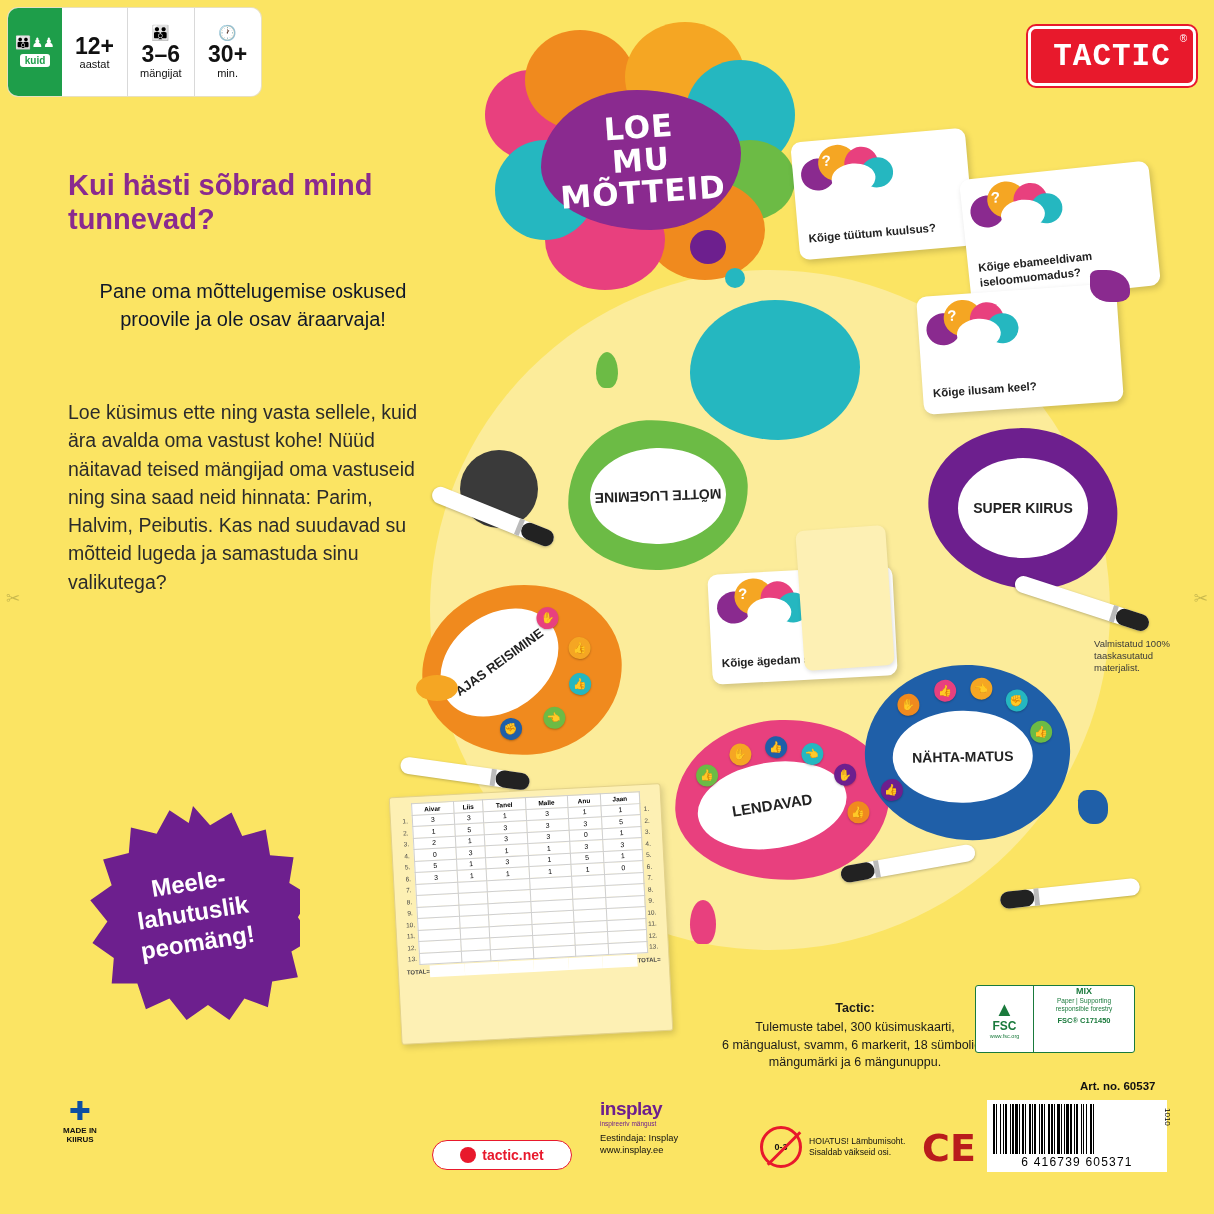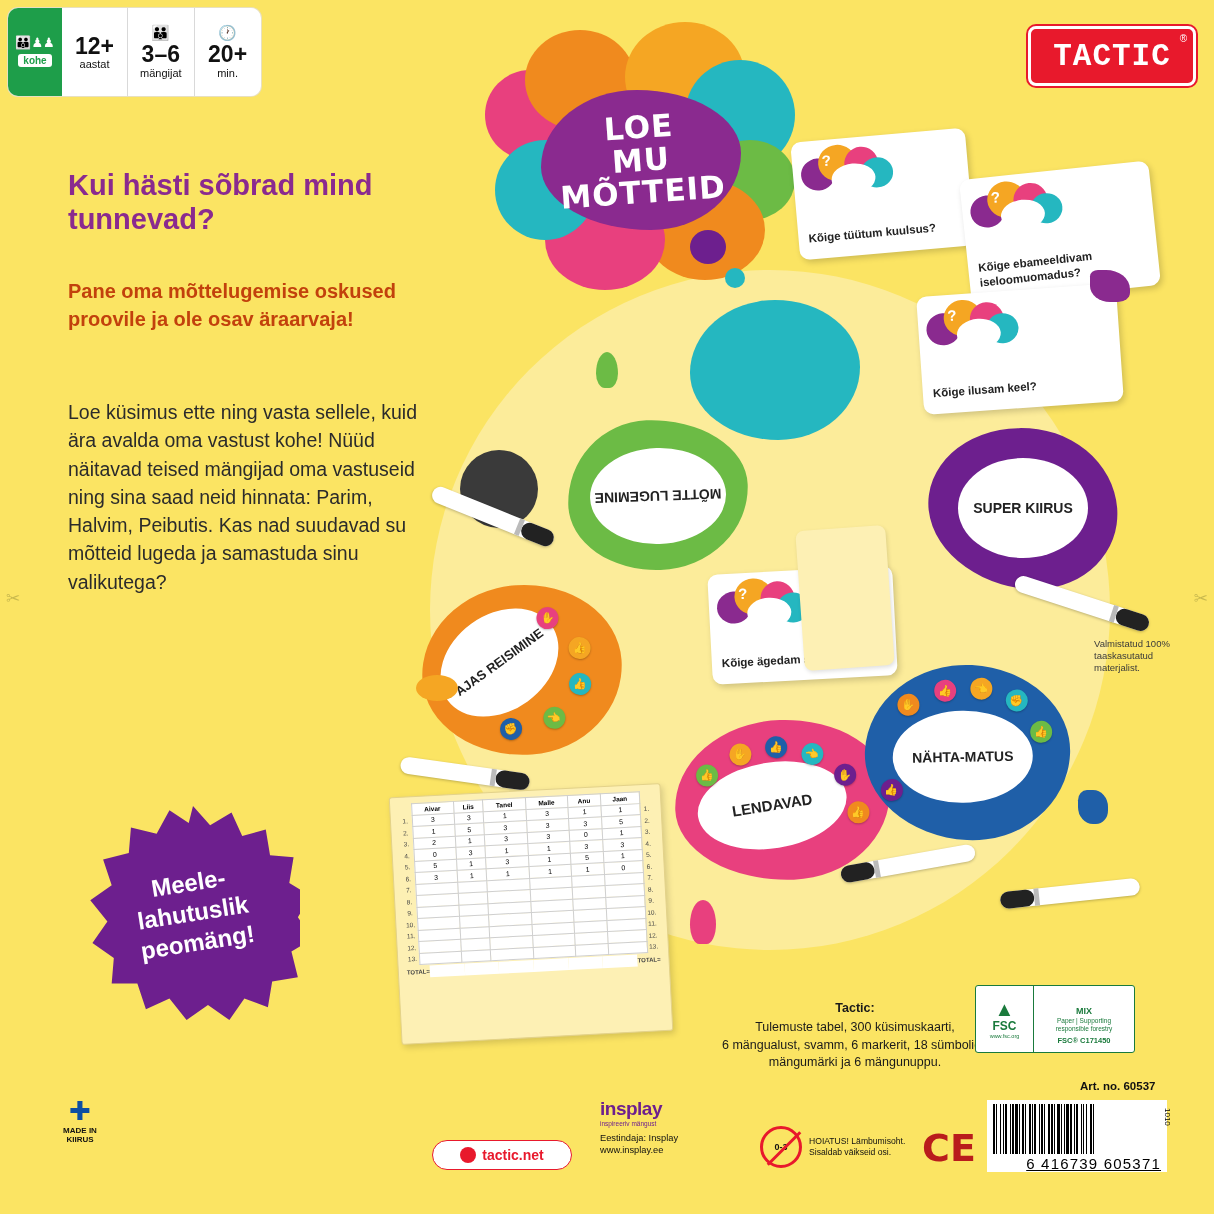--- a/index.html
+++ b/index.html
@@ -49,21 +49,21 @@
   }
   .tactic-logo .reg { position:absolute; right:6px; top:4px; font-size:10px; }
 
   
   .headline {
     position:absolute; left:68px; top:168px; width:370px;
     color:#8a2a8f; font-size:29px; font-weight:bold; line-height:1.18;
   }
   .sub {
     position:absolute; left:68px; top:278px; width:370px;
-    color:#c2410c; font-size:20px; font-weight:bold; line-height:1.38;
+    color:#0f172a; font-size:20px; font-weight:normal; line-height:1.38;text-align:center;
   }
   .body-text {
     position:absolute; left:68px; top:398px; width:350px;
     color:#2b2b2b; font-size:19.5px; line-height:1.45;
   }
 
   
   .burst {
     position:absolute; left:86px; top:806px; width:214px; height:214px;
   }
@@ -161,30 +161,30 @@
   }
 
   .fsc {
     position:absolute; left:975px; top:985px; width:160px; height:68px;
     border:1.5px solid #1a7a3c; border-radius:3px; background:#fff; display:flex;
   }
   .fsc .left { width:58px; border-right:1.5px solid #1a7a3c; display:flex; flex-direction:column; align-items:center; justify-content:center; color:#1a7a3c; }
   .fsc .left .tree { font-size:20px; line-height:20px; }
   .fsc .left .fsctxt { font-size:12px; font-weight:bold; }
   .fsc .left .url { font-size:5.5px; }
-  .fsc .right { flex:1; padding:20px 3px; color:#1a7a3c; font-size:6.5px; line-height:1.25; text-align:center; }
+  .fsc .right { flex:1; padding:0 3px; color:#1a7a3c; font-size:6.5px; line-height:1.25; text-align:center; }
   .fsc .right .mix { font-size:9px; font-weight:bold; }
   .fsc .right .code { font-size:7.5px; font-weight:bold; margin-top:2px; }
 
   .artno { position:absolute; left:1080px; top:1080px; font-size:11.5px; font-weight:bold; color:#111; }
 
   .barcode { position:absolute; left:987px; top:1100px; width:180px; height:72px; background:#fff; padding:4px 6px 0 6px; }
   .barcode .bars { height:50px; display:flex; align-items:stretch; }
   .barcode .bars i { display:block; background:#000; height:100%; }
-  .barcode .num { font-size:15px; text-align:right; letter-spacing:1.2px; margin-top:1px;text-decoration:underline; }
+  .barcode .num { font-size:12px; text-align:center; letter-spacing:1.2px; margin-top:1px; }
   .barcode-side { position:absolute; left:1172px; top:1108px; font-size:8px; transform:rotate(90deg); transform-origin:left top; }
 
   .finland { position:absolute; left:44px; top:1098px; width:72px; text-align:center; }
   .finland .flag { font-size:26px; color:#0d4ea2; line-height:26px; }
   .finland .txt { font-size:8px; font-weight:bold; color:#111; margin-top:2px; line-height:1.15; }
 
   .legal1 { position:absolute; left:137px; top:1097px; width:130px; font-size:9.3px; color:#111; line-height:1.32; }
   .legal2 { position:absolute; left:268px; top:1097px; width:140px; font-size:9.3px; color:#111; line-height:1.32; }
 
   .tacticnet {
@@ -219,34 +219,34 @@
   .sym { position:absolute; border-radius:50%; display:flex; align-items:center; justify-content:center; font-size:11px; box-shadow:0 1px 2px rgba(0,0,0,.25); }
 </style>
 </head>
 <body>
 
 <div class="page">
 
   <div class="spec-box">
     <div class="spec-green">
       <div class="glyphs">👪♟♟</div>
-      <div class="lbl">kohe</div>
+      <div class="lbl">kuid</div>
     </div>
     <div class="spec-cell">
       <div class="big">12+</div>
       <div class="small">aastat</div>
     </div>
     <div class="spec-cell">
       <div class="spec-icon">👪</div>
       <div class="big">3–6</div>
       <div class="small">mängijat</div>
     </div>
     <div class="spec-cell">
       <div class="spec-icon">🕐</div>
-      <div class="big">20+</div>
+      <div class="big">30+</div>
       <div class="small">min.</div>
     </div>
   </div>
 
   <div class="tactic-logo">
     <span>TACTIC</span>
     <div class="reg" style="color:#fff;">®</div>
   </div>
 
   <div class="headline">Kui hästi sõbrad mind tunnevad?</div>

